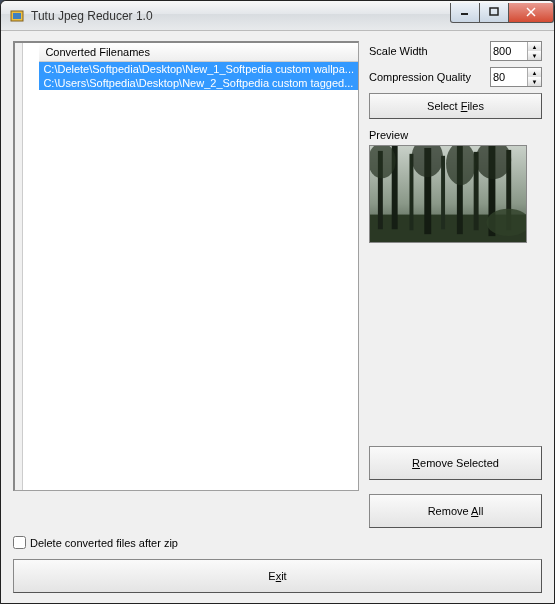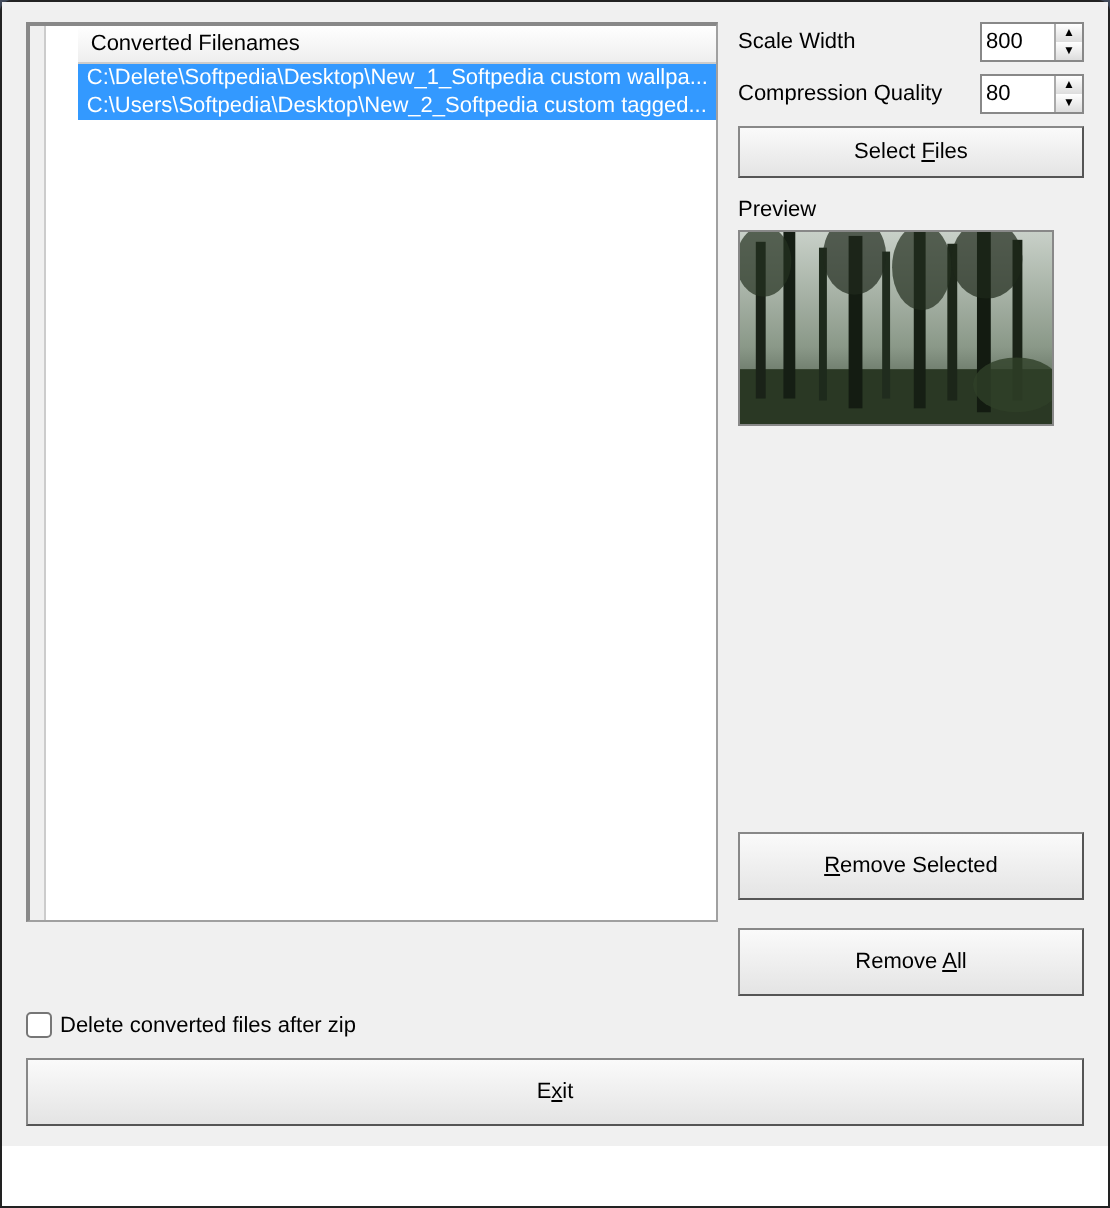--- a/index.html
+++ b/index.html
@@ -196,20 +196,47 @@
 .exit-btn {
   margin-top: 10px;
   padding: 10px 8px;
 }
 .underline { text-decoration: underline; }
 </style>
 </head>
 <body>
 
 <div class="window">
+  <div class="titlebar">
+    <span class="titlebar-icon">
+      <svg width="16" height="16" viewBox="0 0 16 16">
+        <rect x="2" y="3" width="12" height="10" fill="#f0c040" stroke="#806020"></rect>
+        <rect x="4" y="5" width="8" height="6" fill="#4080c0"></rect>
+      </svg>
+    </span>
+    <span class="titlebar-title">Tutu Jpeg Reducer 1.0</span>
+    <div class="win-buttons">
+      <div class="win-btn min">
+        <svg width="10" height="10">
+            <line x1="1" y1="7" x2="8" y2="7" stroke="#222" stroke-width="2"></line>
+          </svg>
+      </div>
+      <div class="win-btn max">
+        <svg width="10" height="10">
+            <rect x="1" y="1" width="8" height="7" fill="none" stroke="#222" stroke-width="1.5"></rect>
+          </svg>
+      </div>
+      <div class="win-btn close">
+        <svg width="12" height="10">
+            <line x1="2" y1="1" x2="10" y2="9" stroke="#fff" stroke-width="1.5"></line>
+            <line x1="10" y1="1" x2="2" y2="9" stroke="#fff" stroke-width="1.5"></line>
+          </svg>
+      </div>
+    </div>
+  </div>
 
   <div class="client">
     <div class="main-row">
       <div>
         <div class="list-area">
           <div class="list-scroll"></div>
           <div class="list-content">
             <div class="list-header">Converted Filenames</div>
             <div class="list-item">C:\Delete\Softpedia\Desktop\New_1_Softpedia custom wallpa...</div>
             <div class="list-item">C:\Users\Softpedia\Desktop\New_2_Softpedia custom tagged...</div>

